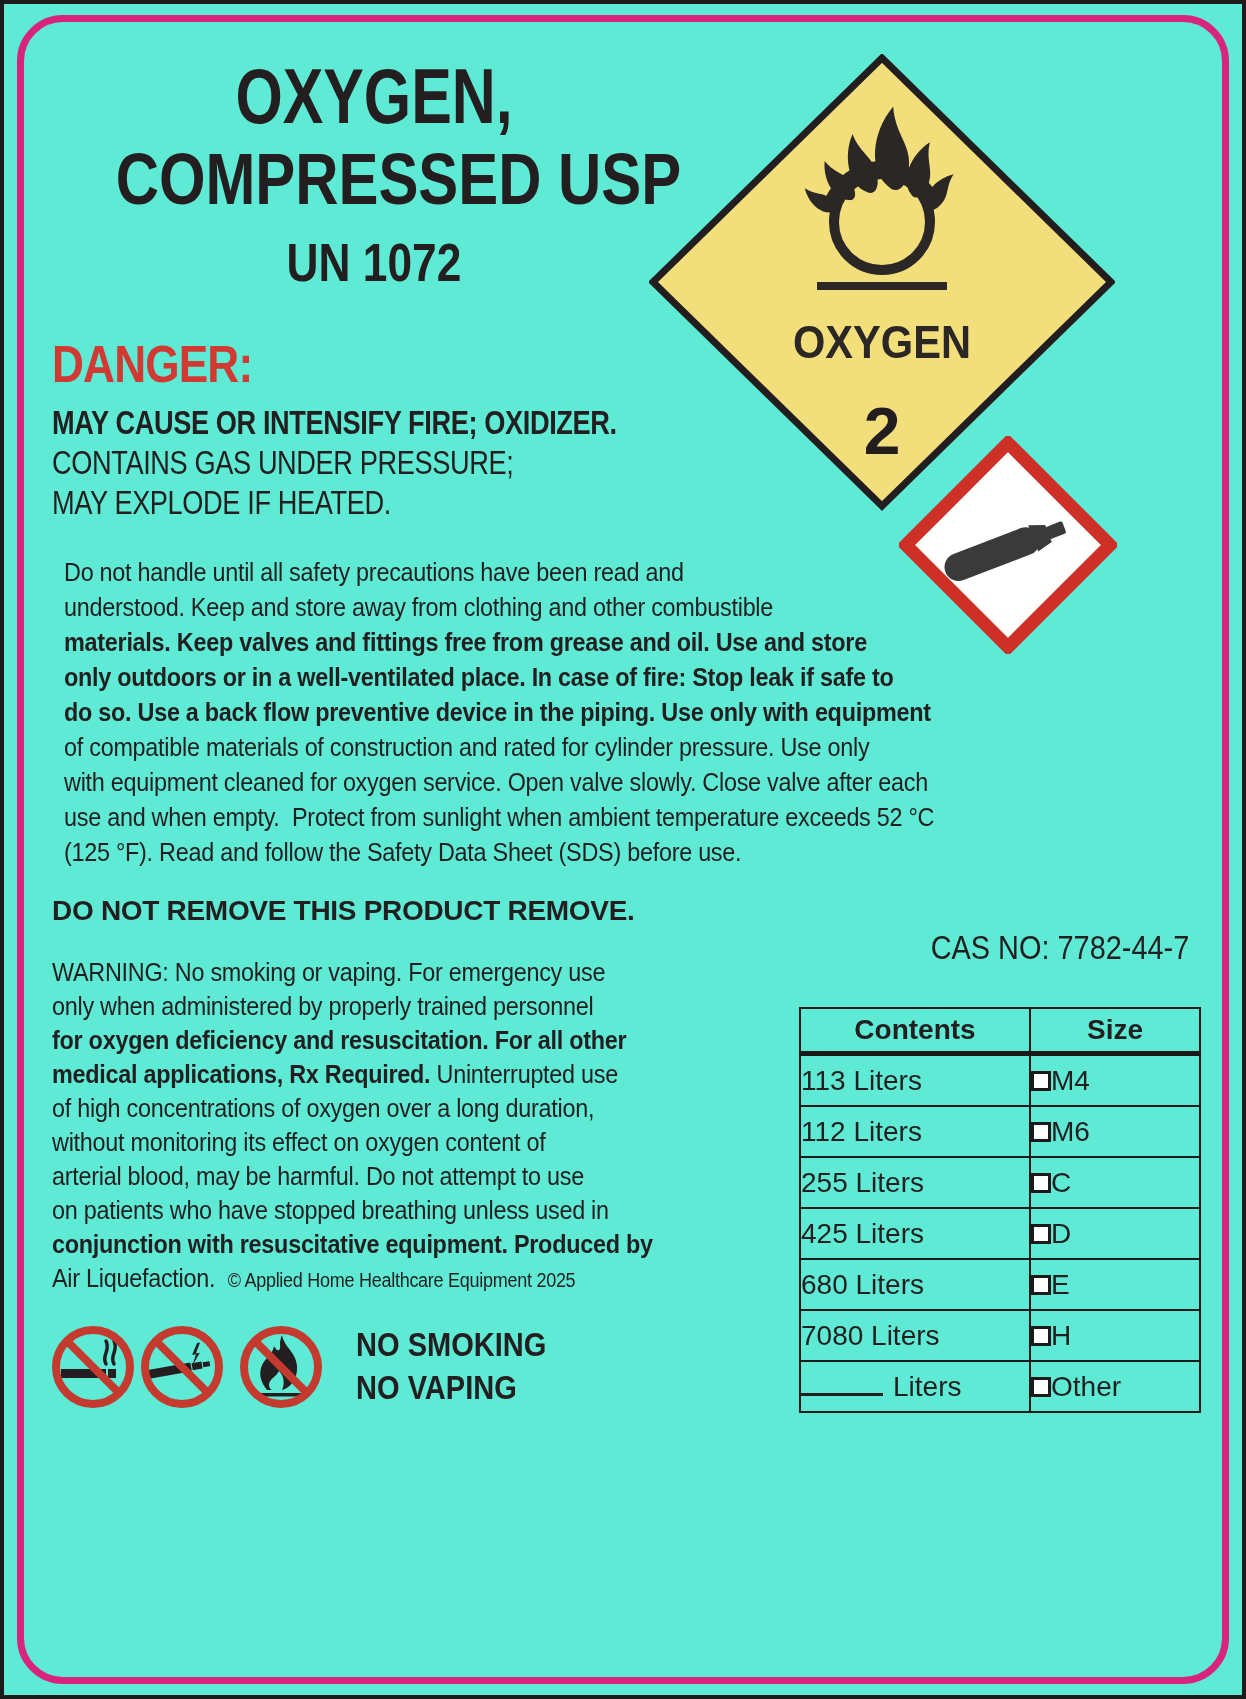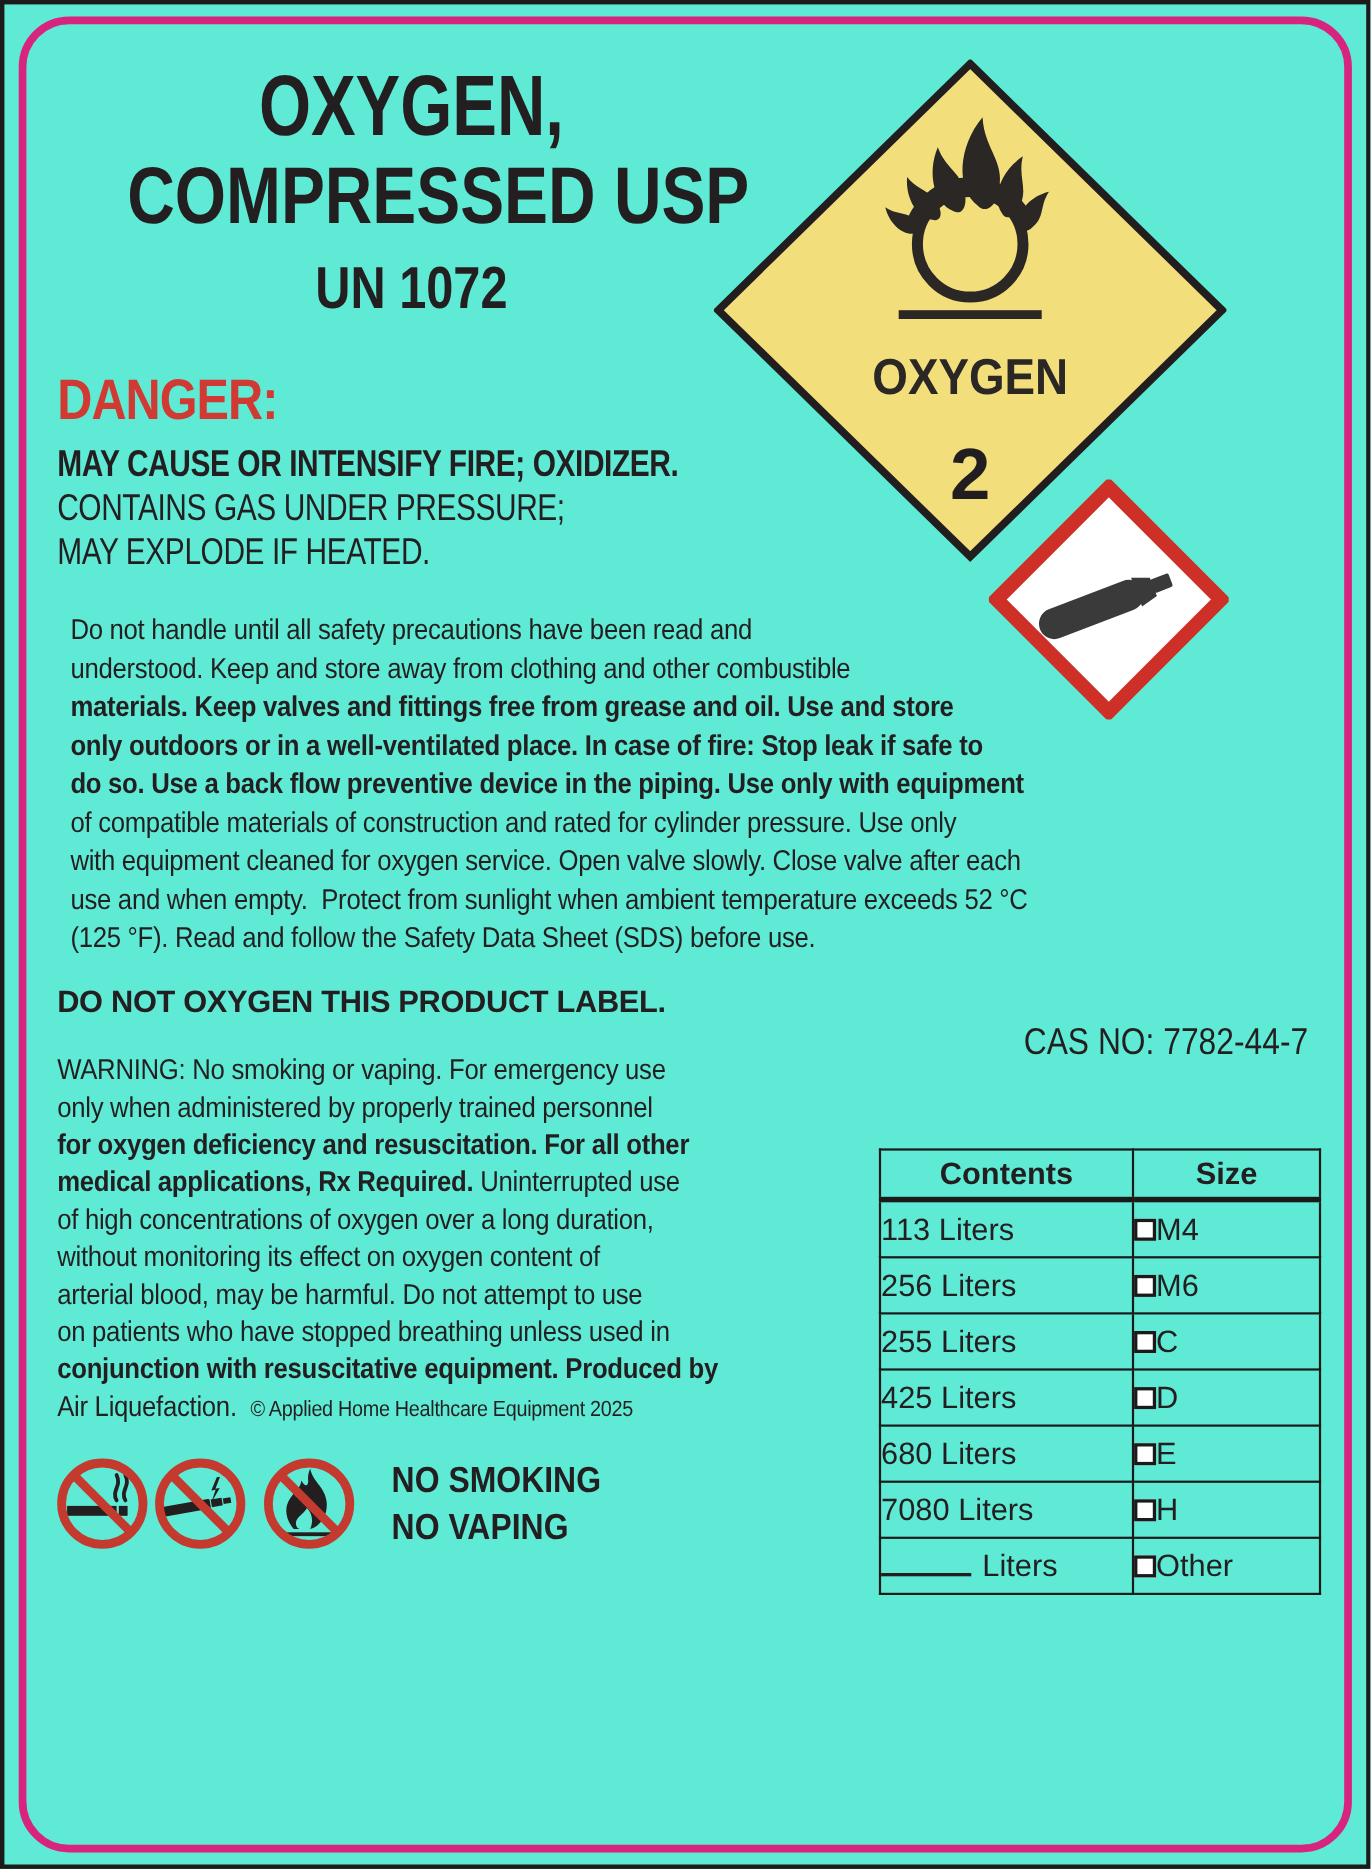--- a/index.html
+++ b/index.html
@@ -25,21 +25,21 @@
   
   .precautions{position:absolute; left:60px; top:551px;}
   .body-line{font-size:26px; line-height:35px; white-space:pre; transform:scaleX(.9); transform-origin:0 50%; letter-spacing:-.3px;}
   .body-line .b{font-weight:bold;}
   .body-line .s{font-size:20px;}
   .do-not-remove{position:absolute; left:48px; top:891px; font-size:28px; font-weight:bold; letter-spacing:-.3px; white-space:nowrap;}
   .warning-block{position:absolute; left:48px; top:951px;}
   .warning-block .body-line{line-height:34px;}
   
   .cas{position:absolute; right:53px; top:924px; font-size:34px; transform:scaleX(.85); transform-origin:100% 50%; white-space:nowrap;}
-  .size-table{position:absolute; left:795px; top:1040px; border-collapse:collapse;}
+  .size-table{position:absolute; left:795px; top:1003px; border-collapse:collapse;}
   .size-table td,.size-table th{border:2px solid #1a1a1a; padding:0; font-size:28px;}
   .size-table th{height:42px; font-weight:bold; border-bottom:5px solid #1a1a1a;}
   .size-table td{height:49px; }
   .col-contents{width:228px;}
   .col-size{width:168px;}
   .size-cell{display:flex; align-items:center; }
   .checkbox{display:inline-block; width:20px; height:20px; border:3px solid #1a1a1a; box-sizing:border-box; background:#fff;}
   .blank-line{display:inline-block; width:82px; height:22px; border-bottom:3px solid #231f20; margin-right:10px;}
   
   .icons-row .picon{position:absolute; width:90px; height:90px;}
@@ -99,21 +99,21 @@
       <div class="body-line"><span>understood. Keep and store away from clothing and other combustible</span></div>
       <div class="body-line"><span class="b">materials. Keep valves and fittings free from grease and oil. Use and store</span></div>
       <div class="body-line"><span class="b">only outdoors or in a well-ventilated place. In case of fire: Stop leak if safe to</span></div>
       <div class="body-line"><span class="b">do so. Use a back flow preventive device in the piping. Use only with equipment</span></div>
       <div class="body-line"><span>of compatible materials of construction and rated for cylinder pressure. Use only</span></div>
       <div class="body-line"><span>with equipment cleaned for oxygen service. Open valve slowly. Close valve after each</span></div>
       <div class="body-line"><span>use and when empty.  Protect from sunlight when ambient temperature exceeds 52 °C</span></div>
       <div class="body-line"><span>(125 °F). Read and follow the Safety Data Sheet (SDS) before use.</span></div>
     </div>
 
-  <div class="do-not-remove">DO NOT OXYGEN THIS PRODUCT LABEL.</div>
+  <div class="do-not-remove">DO NOT REMOVE THIS PRODUCT REMOVE.</div>
 
   <div class="warning-block" id="warning-block">
       <div class="body-line"><span>WARNING: No smoking or vaping. For emergency use</span></div>
       <div class="body-line"><span>only when administered by properly trained personnel</span></div>
       <div class="body-line"><span class="b ">for oxygen deficiency and resuscitation. For all other</span></div>
       <div class="body-line"><span class="b ">medical applications, Rx Required.</span><span> Uninterrupted use</span></div>
       <div class="body-line"><span>of high concentrations of oxygen over a long duration,</span></div>
       <div class="body-line"><span>without monitoring its effect on oxygen content of</span></div>
       <div class="body-line"><span>arterial blood, may be harmful. Do not attempt to use</span></div>
       <div class="body-line"><span>on patients who have stopped breathing unless used in</span></div>
@@ -134,21 +134,21 @@
         <tr>
           <td class="col-contents"><span>113 Liters</span></td>
           <td class="col-size">
             <span class="size-cell">
               <span class="checkbox"></span>
               <span>M4</span>
             </span>
           </td>
         </tr>
         <tr>
-          <td class="col-contents"><span>256 Liters</span></td>
+          <td class="col-contents"><span>112 Liters</span></td>
           <td class="col-size">
             <span class="size-cell">
               <span class="checkbox"></span>
               <span>M6</span>
             </span>
           </td>
         </tr>
         <tr>
           <td class="col-contents"><span>255 Liters</span></td>
           <td class="col-size">

